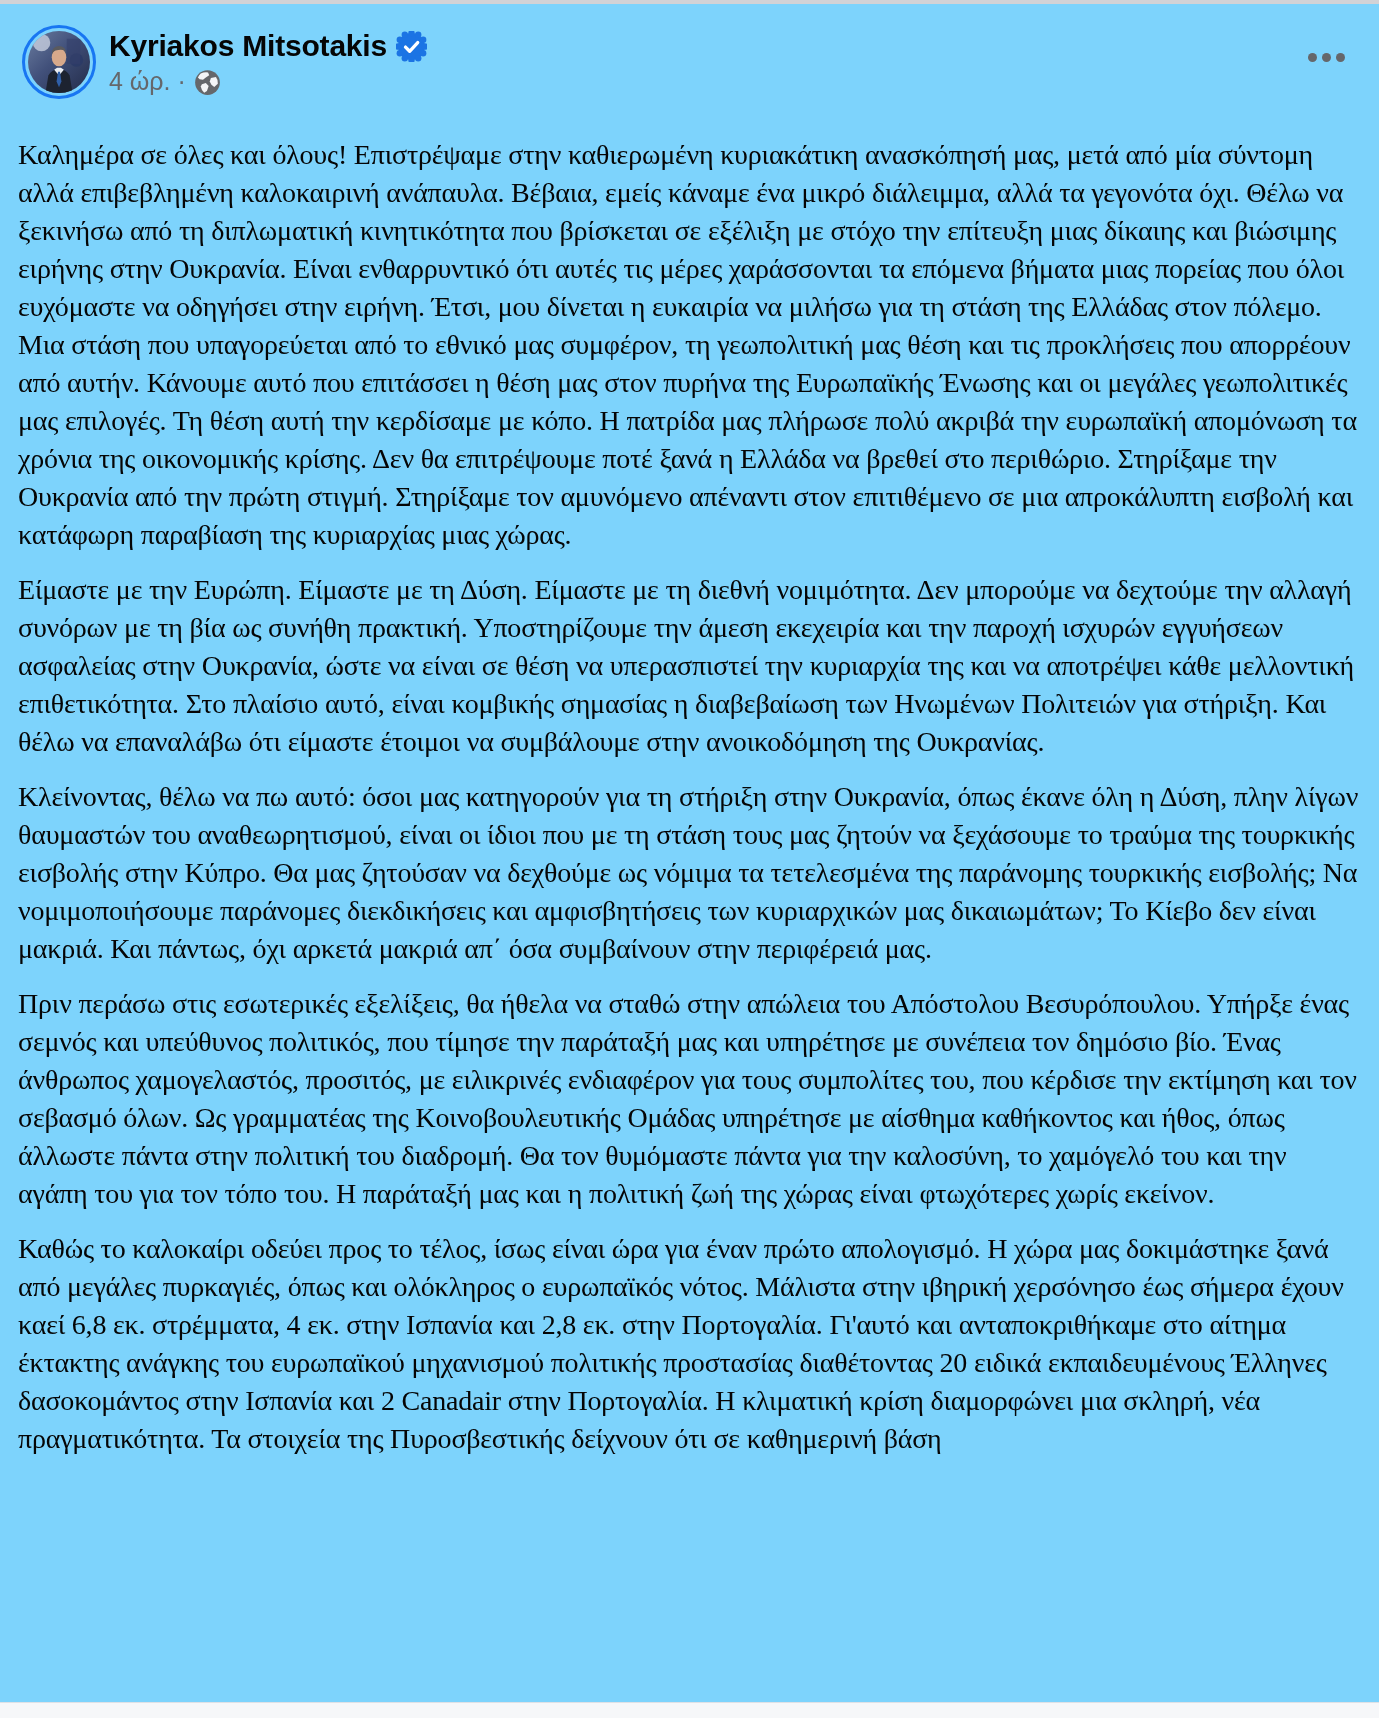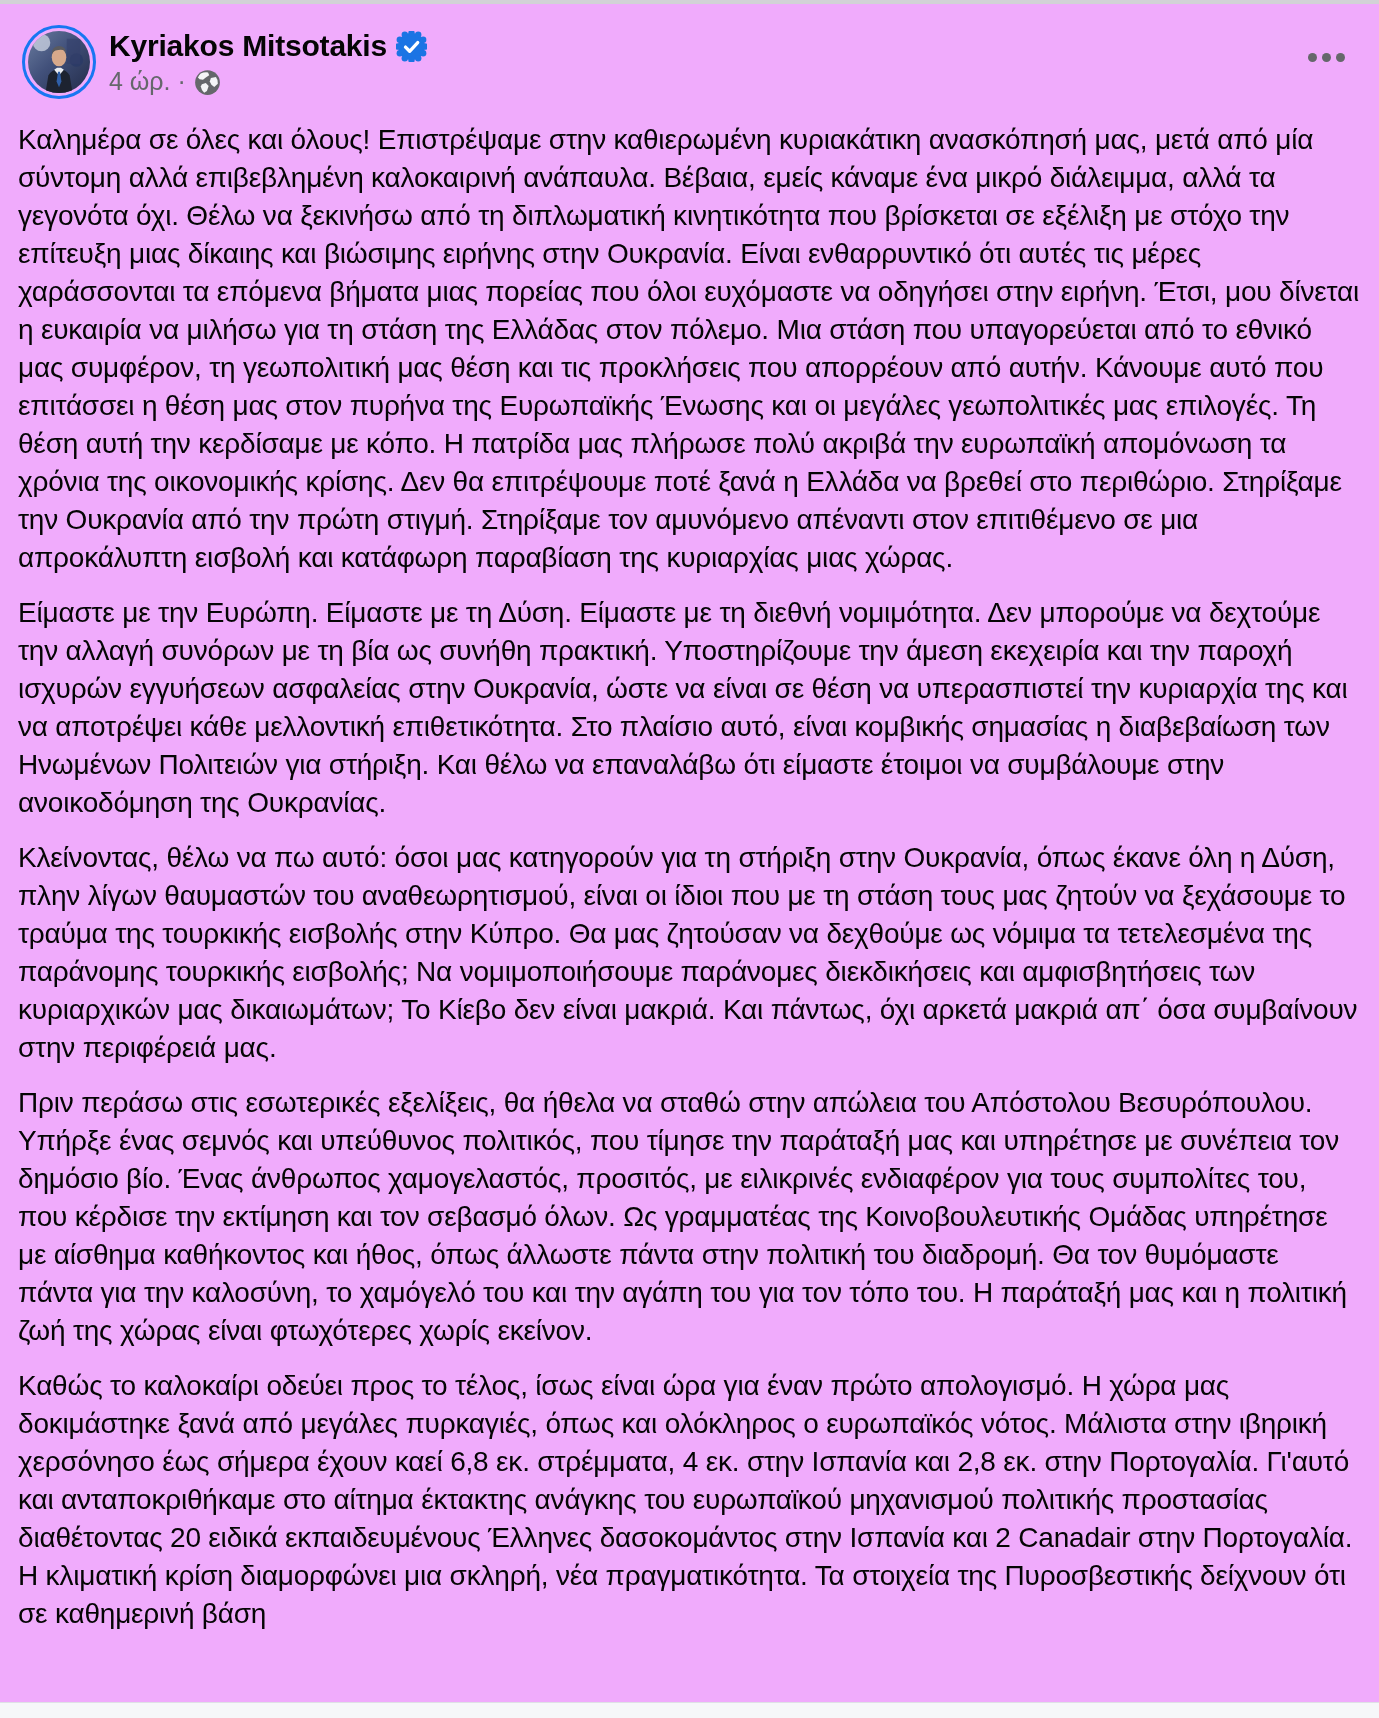--- a/index.html
+++ b/index.html
@@ -25,21 +25,21 @@
     position: absolute;
     bottom: 0; left: 0; right: 0;
     height: 15px;
     background: #f6f7f9;
     border-top: 1px solid #dfe1e6;
     z-index: 5;
   }
   .post {
     position: absolute;
     top: 4px; left: 0; right: 0; bottom: 0;
-    background: #f0abfc;
+    background: #7dd3fc;
     padding: 21px 18px 0 18px;
     box-sizing: border-box;
     overflow: hidden;
   }
   .post-header {
     display: flex;
     align-items: center;
   }
   .avatar-wrap {
     width: 74px;
@@ -104,25 +104,26 @@
     align-self: flex-start;
     margin-top: 18px;
   }
   .menu-button .dot {
     width: 9px;
     height: 9px;
     border-radius: 50%;
     background: #65676b;
   }
   .post-body {
-    margin-top: 22px;
+    margin-top: 37px;
     color: #050505;
     font-size: 28px;
     line-height: 38px;
     letter-spacing: -0.2px;
+    font-family: Liberation Serif, serif;
   }
   .post-body p {
     margin: 0 0 17px 0;
     padding: 0;
   }
 </style>
 </head>
 <body>
 
 <div class="top-strip"></div>

